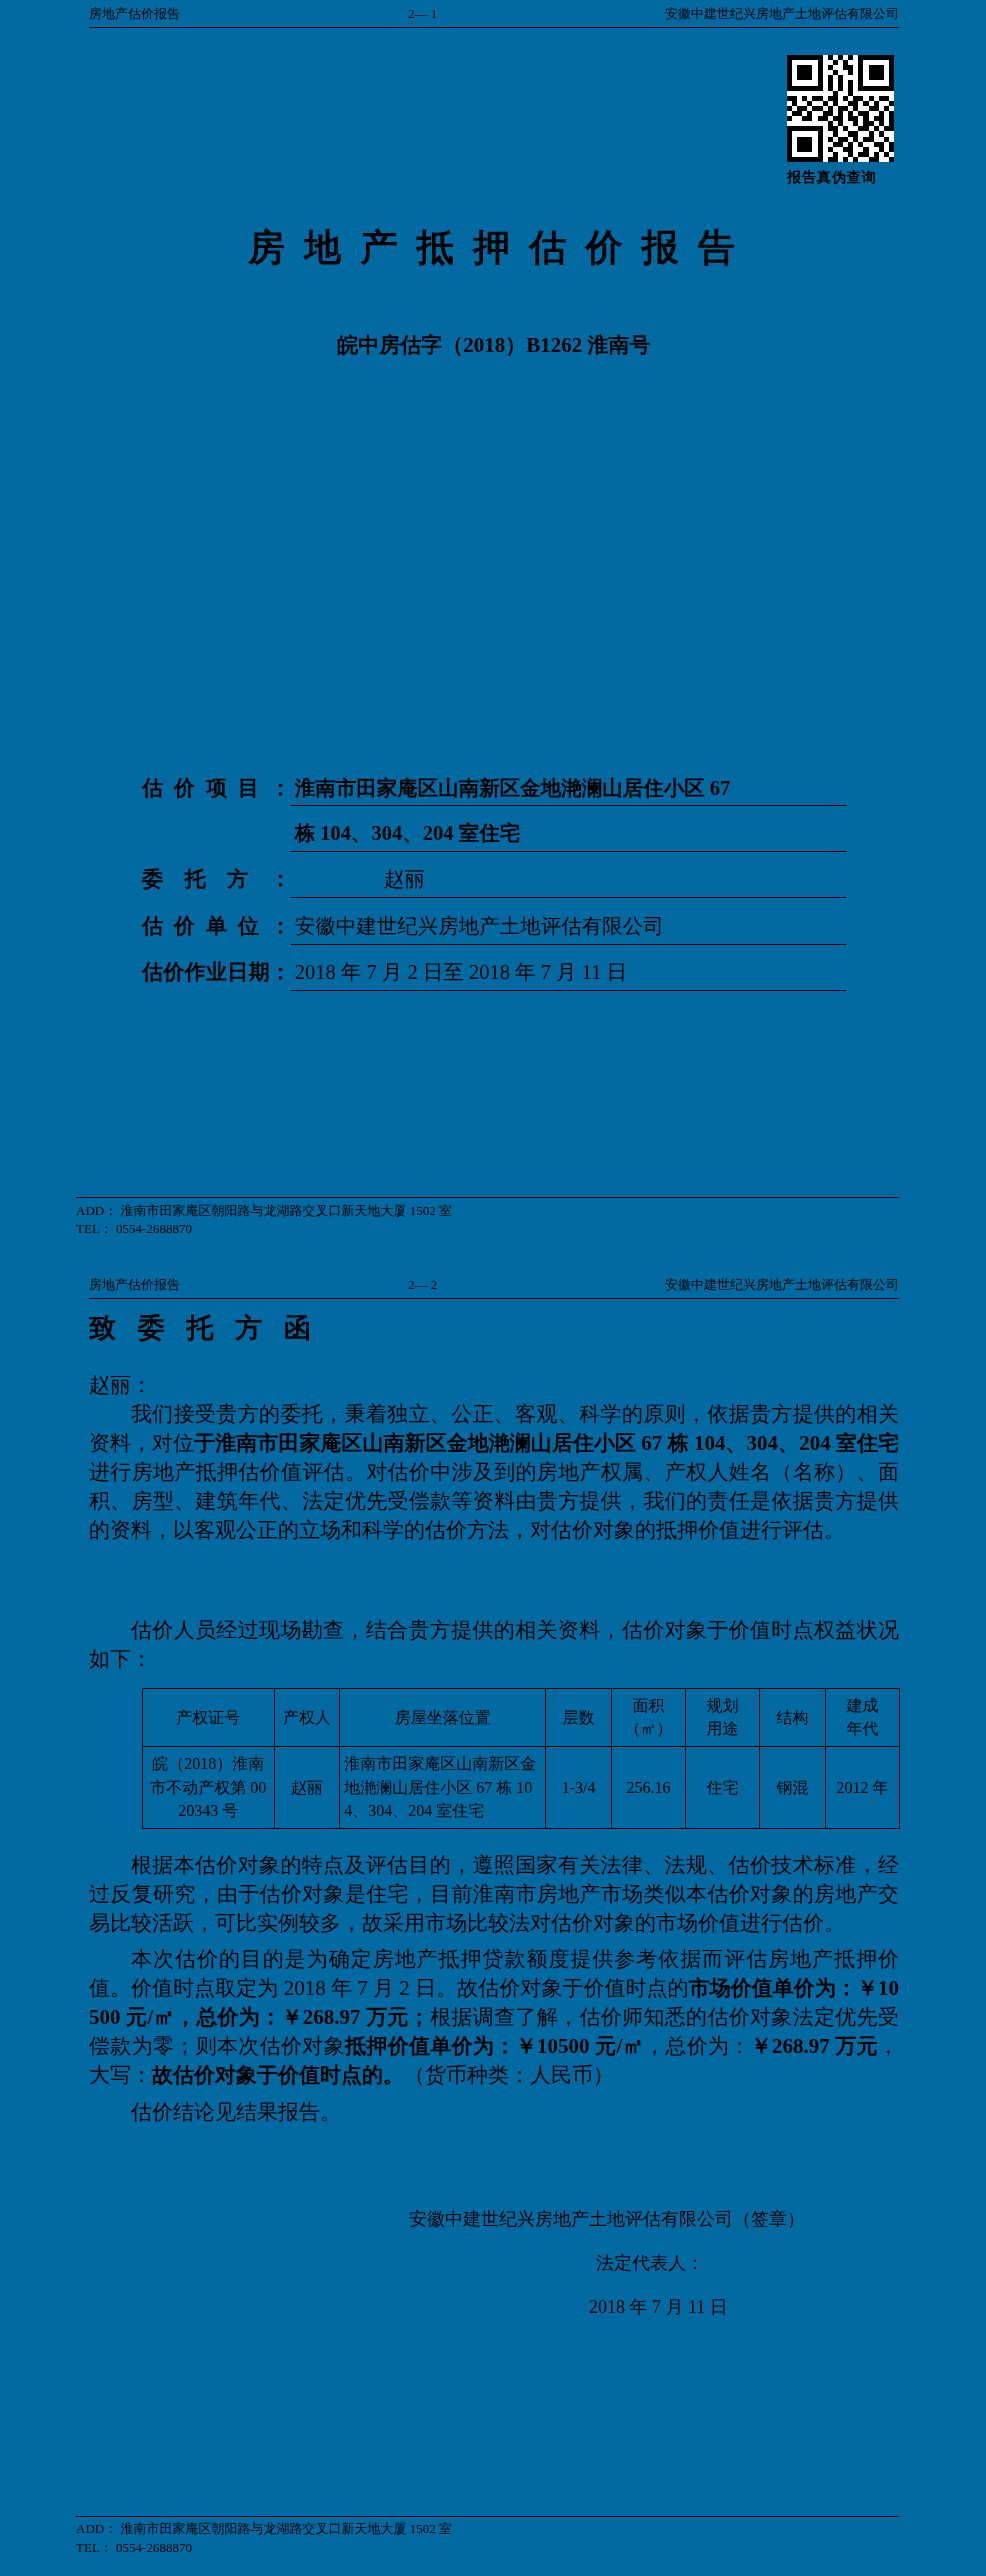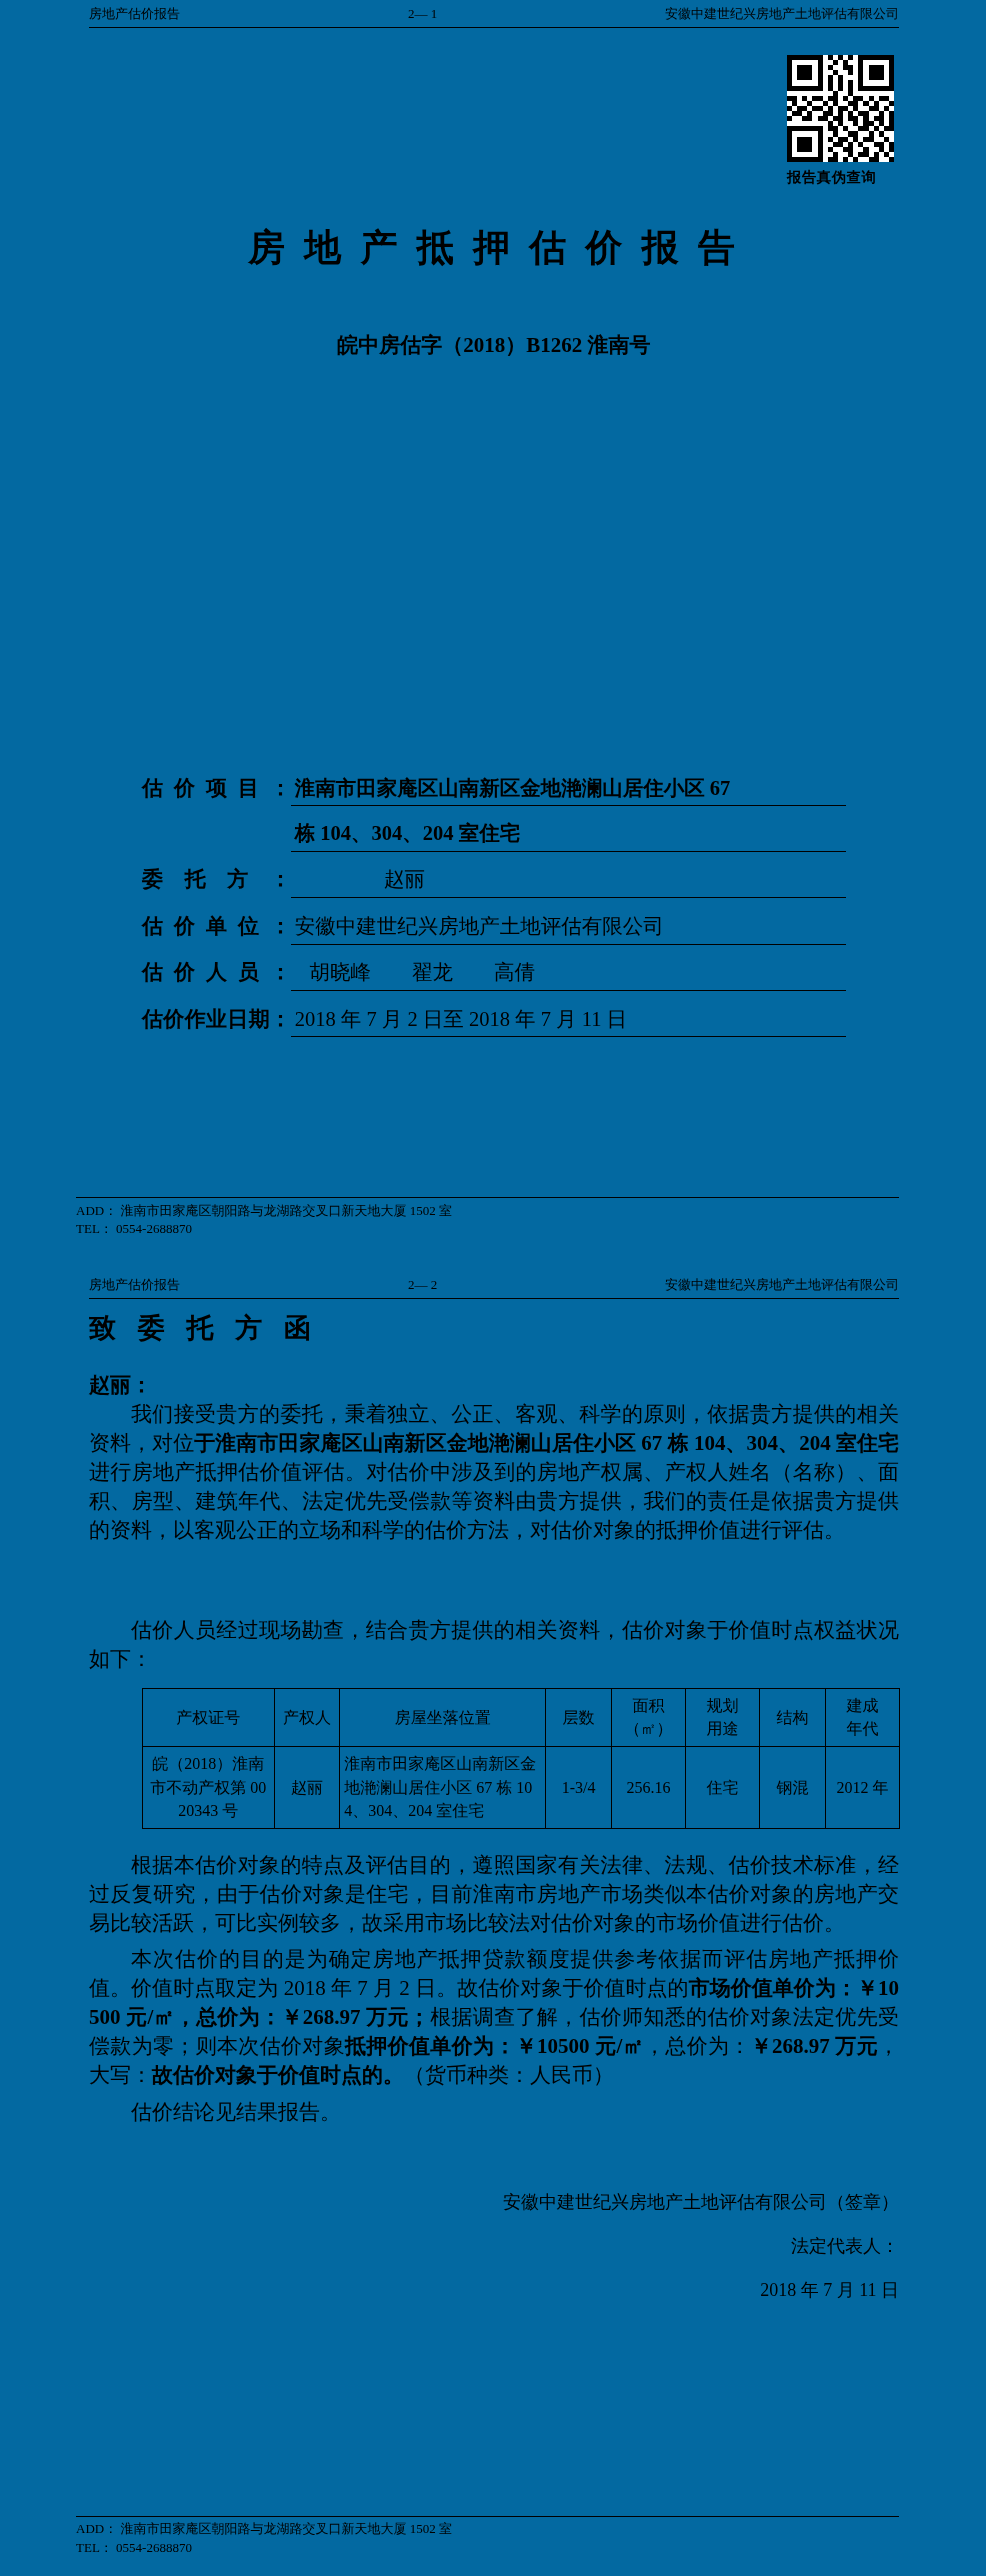--- a/index.html
+++ b/index.html
@@ -48,21 +48,21 @@
     font-size:20.5px; line-height:27px; padding:0 2.5px 3.7px 3.7px; word-break:break-all;
   }
   .fv-bold { font-weight:bold; }
   .fv-client { padding-left:93px; }
   .fv-staff { padding-left:18.6px; }
 
   .letter-title {
     margin-top:12.4px; text-align:left; font-size:27px; line-height:35px;
     font-weight:bold; letter-spacing:7.5px;
   }
-  .salutation { margin-top:25px; font-size:21px; line-height:29px; font-weight:bold; }
+  .salutation { margin-top:25px; font-size:21px; line-height:29px; font-weight:normal; }
   .body-para {
     font-size:21px; line-height:29px; text-align:justify;
     text-indent:42px; word-break:break-all;
   }
   .p-para2 { margin-top:71px; }
   .p-para3 { margin-top:22px; }
   .p-para4 { margin-top:7.5px; }
   .p-para5 { margin-top:7.5px; }
   .b { font-weight:bold; }
 
@@ -70,21 +70,21 @@
     width:758px; margin:13.7px 0 0 53px;
     border-collapse:collapse; table-layout:fixed; font-size:16px;
   }
   .info-table th, .info-table td {
     border:1.2px solid #000; padding:5px 3.7px; text-align:center;
     vertical-align:middle; line-height:23.6px; font-weight:normal; word-break:break-all;
   }
   .info-table th { white-space:pre-line; }
   .info-table td.loc { text-align:left; }
 
-  .signature { margin-top:62px; font-size:18px; line-height:26px;text-align:right; }
+  .signature { margin-top:79px; font-size:18px; line-height:26px; }
   .sig-company { padding-left:320px; }
   .sig-rep { margin-top:18px; padding-left:507px; }
   .sig-date { margin-top:18px; padding-left:500px; }
 </style>
 </head>
 <body>
 
 <div class="sheet">
 
   <section class="page page-1">
@@ -114,24 +114,20 @@
         <div class="field-row">
           <span class="field-label">委托方：</span>
           <span class="field-value fv-client">赵丽</span>
         </div>
 
         <div class="field-row">
           <span class="field-label">估价单位：</span>
           <span class="field-value">安徽中建世纪兴房地产土地评估有限公司</span>
         </div>
 
-        <div class="field-row">
-          <span class="field-label">估价人员：</span>
-          <span class="field-value fv-staff">胡晓峰　　翟龙　　高倩</span>
-        </div>
 
         <div class="field-row">
           <span class="field-label">估价作业日期：</span>
           <span class="field-value">2018 年 7 月 2 日至 2018 年 7 月 11 日</span>
         </div>
 
       </div>
     </div>
 
     <div class="qr-block">

